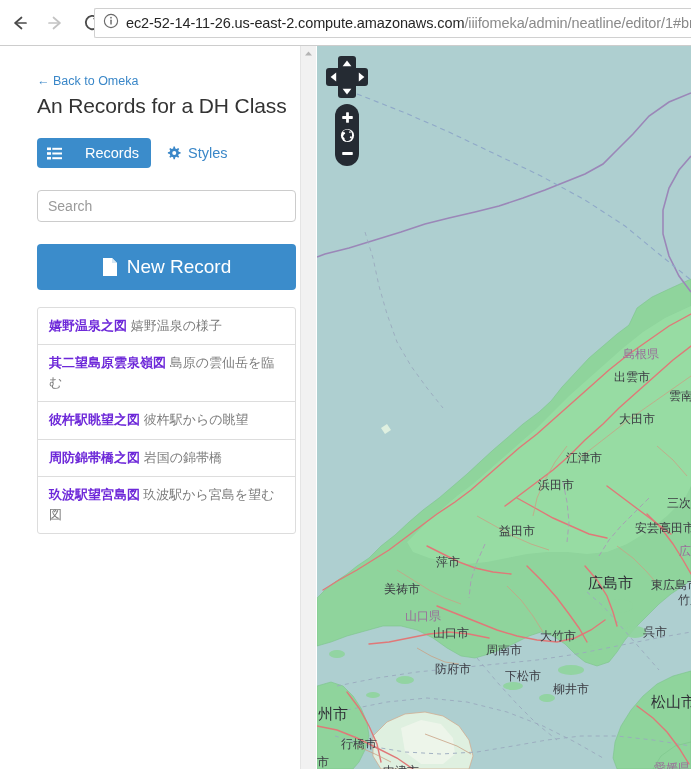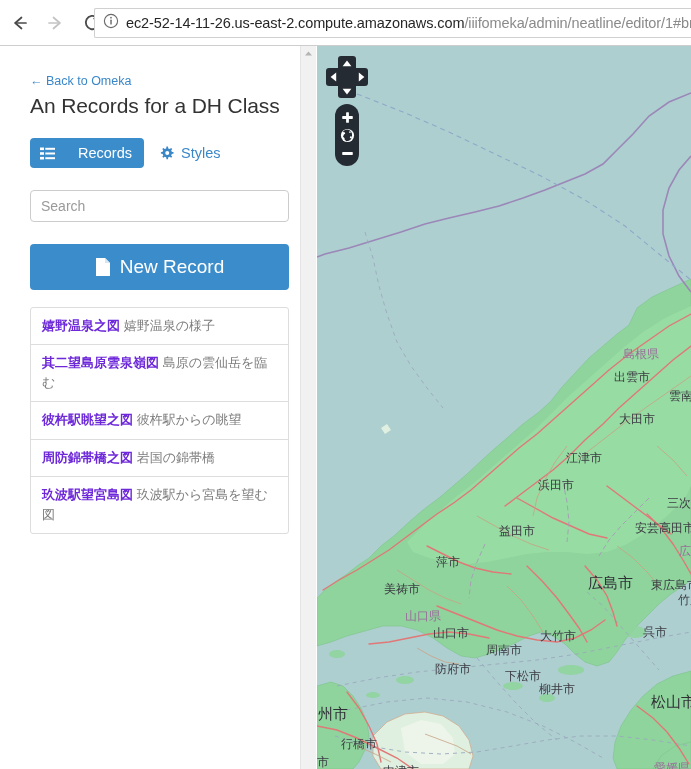--- a/index.html
+++ b/index.html
@@ -52,21 +52,21 @@
 
   
   #page {
     position: absolute; left: 0; top: 46px;
     width: 691px; height: 723px;
     background: #ffffff;
   }
 
   
   #editor-panel {
-    position: absolute; left: 8px; top: 0;
+    position: absolute; left: 15px; top: 0;
     width: 300px; height: 723px;
     background: #ffffff;
     padding: 18px 20px 0 21px;
     overflow: hidden;
   }
   #back-link {
     display: block;
     font-size: 12.5px;
     color: #3a87c8;
     text-decoration: none;
@@ -143,21 +143,21 @@
     background: #ffffff;
   }
   .record-item {
     padding: 8px 10px 8px 11px;
     border-bottom: 1px solid #dddddd;
     font-size: 13px;
     line-height: 1.55;
     color: #666666;
     cursor: pointer;
   }
-  .record-item:last-child { border-bottom: none; }
+  .record-item:last-child { border-bottom: none; font-family: Liberation Serif, serif; }
   .record-item .rec-title {
     font-weight: bold;
     color: #6d28d9;
   }
   .record-item .rec-desc { color: #7b7b7b; }
 
   
   #panel-scrollbar {
     position: absolute; left: 300px; top: 0;
     width: 16px; height: 723px;
@@ -488,21 +488,21 @@
         <div class="mlabel city" style="left: 334px; top: 531px;">東広島市</div>
         <div class="mlabel city" style="left: 361px; top: 546px;">竹原市</div>
         <div class="mlabel city" style="left: 67px; top: 535px;">美祷市</div>
         <div class="mlabel pref" style="left: 88px; top: 562px;">山口県</div>
         <div class="mlabel city" style="left: 116px; top: 579px;">山口市</div>
         <div class="mlabel city" style="left: 118px; top: 615px;">防府市</div>
         <div class="mlabel city" style="left: 169px; top: 596px;">周南市</div>
         <div class="mlabel city" style="left: 188px; top: 622px;">下松市</div>
         <div class="mlabel city" style="left: 223px; top: 572px; margin-top: 10px;">大竹市</div>
         <div class="mlabel city" style="left: 326px; top: 578px;">呉市</div>
-        <div class="mlabel city" style="left: 222px; top: 635px;">柳井市</div>
+        <div class="mlabel city" style="left: 236px; top: 635px;">柳井市</div>
         <div class="mlabel bigcity" style="left: 1px; top: 659px;">州市</div>
         <div class="mlabel city" style="left: 24px; top: 690px;">行橋市</div>
         <div class="mlabel city" style="left: 66px; top: 717px;">中津市</div>
         <div class="mlabel bigcity" style="left: 334px; top: 647px;">松山市</div>
         <div class="mlabel pref" style="left: 337px; top: 714px;">愛媛県</div>
         <div class="mlabel city" style="left: 0px; top: 708px;">市</div>
       </div>
 
     <div id="map-markers"></div>
 

